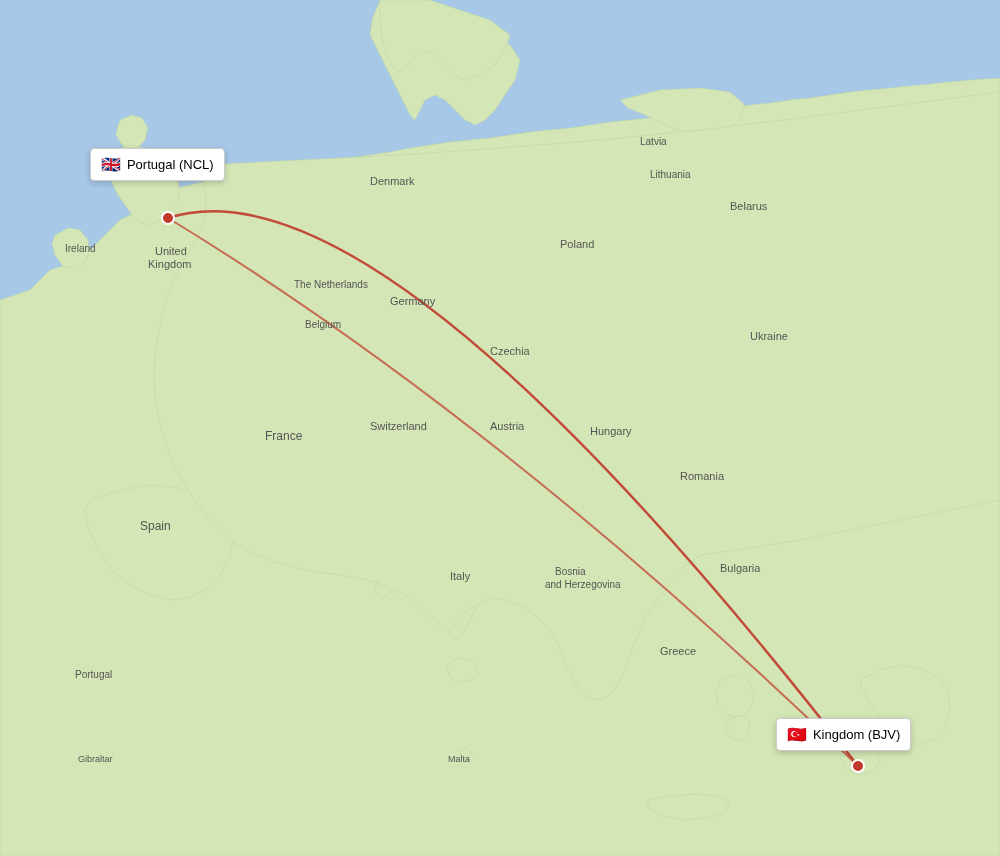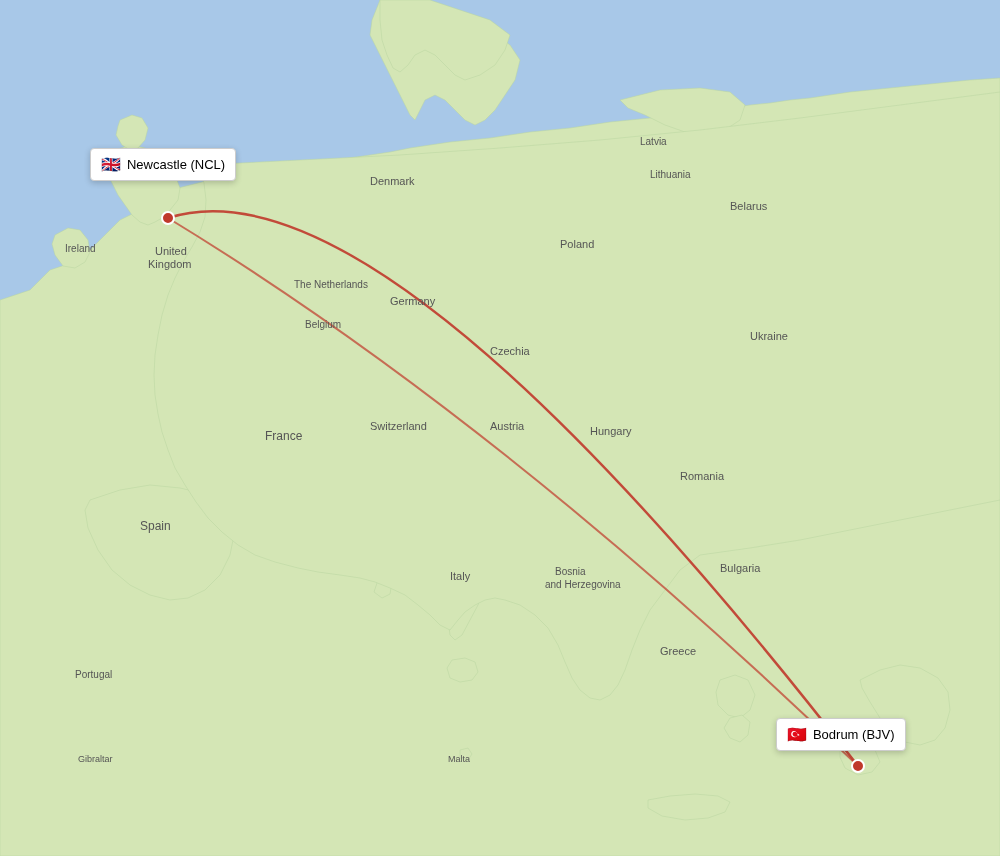--- a/index.html
+++ b/index.html
@@ -231,21 +231,21 @@
     <text x="555" y="575" font-family="Arial" font-size="10" fill="#555">Bosnia</text>
     <text x="545" y="588" font-family="Arial" font-size="10" fill="#555">and Herzegovina</text>
 
     <circle cx="168" cy="218" r="6" fill="#c0392b" stroke="white" stroke-width="2"></circle>
     <circle cx="858" cy="766" r="6" fill="#c0392b" stroke="white" stroke-width="2"></circle>
 
   </svg>
 
   <div class="airport-label" id="label-ncl">
     <span class="flag">🇬🇧</span>
-    <span>Newcastle (NCL)</span>
+    <span>Portugal (NCL)</span>
   </div>
 
   <div class="airport-label" id="label-bjv">
     <span class="flag">🇹🇷</span>
-    <span>Bodrum (BJV)</span>
+    <span>Kingdom (BJV)</span>
   </div>
 
 </div>
 
 </body></html>

